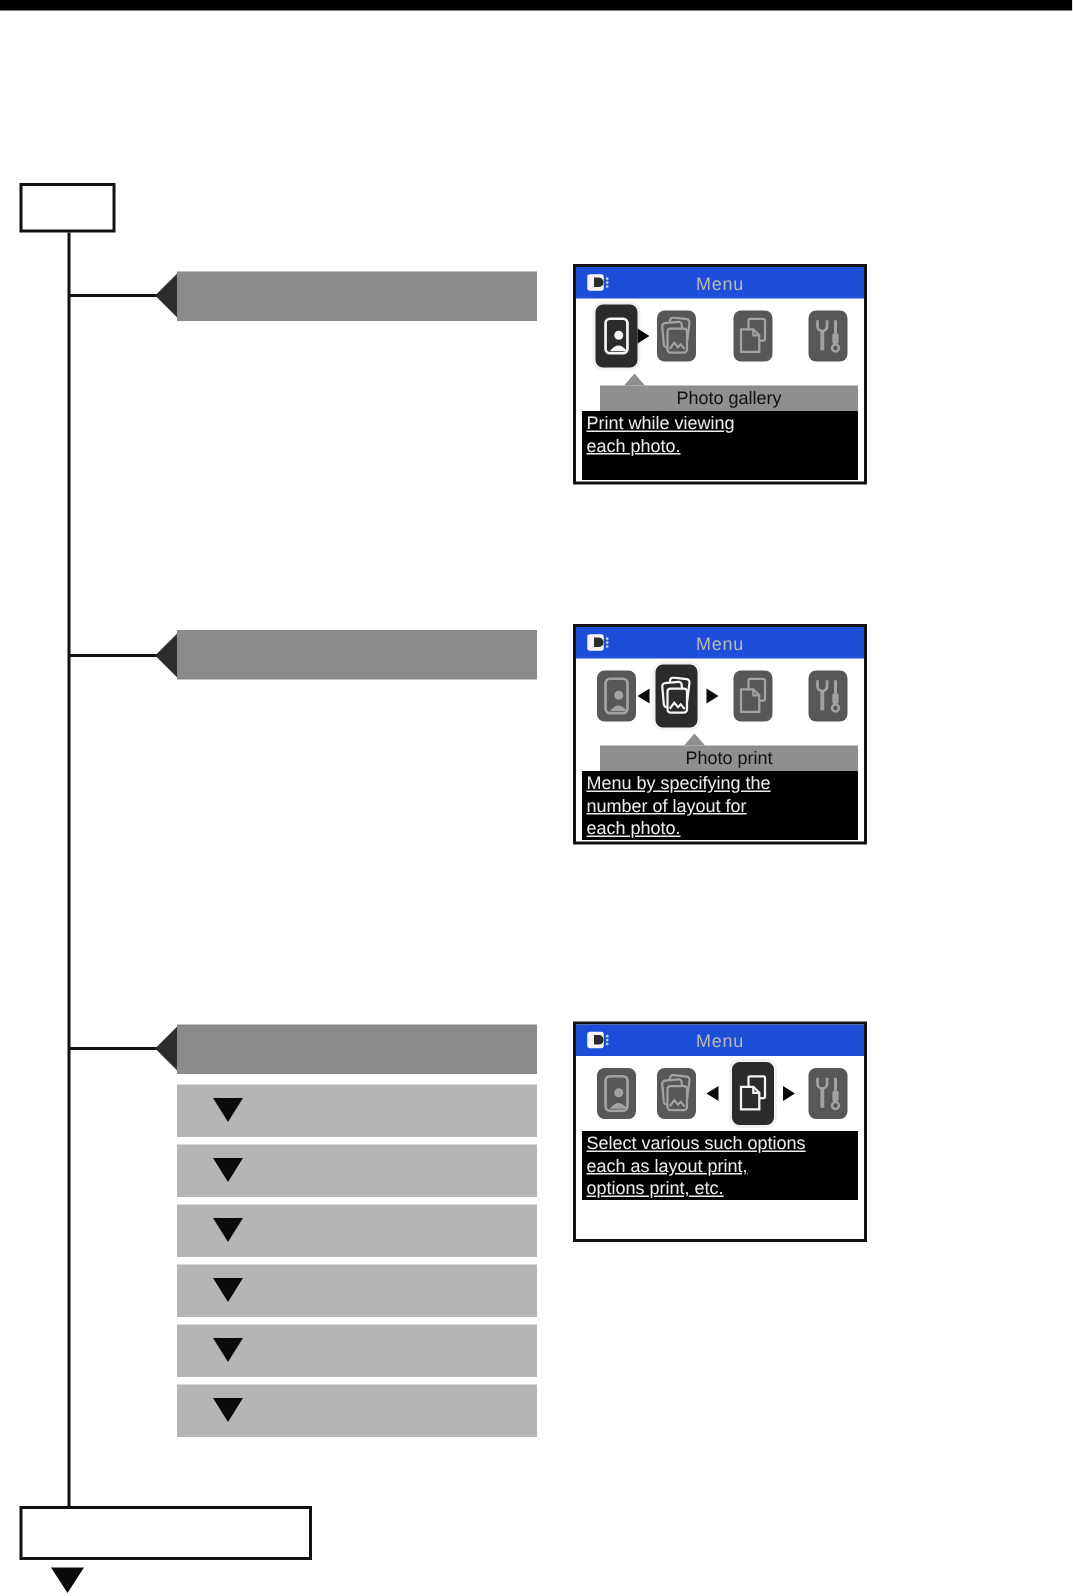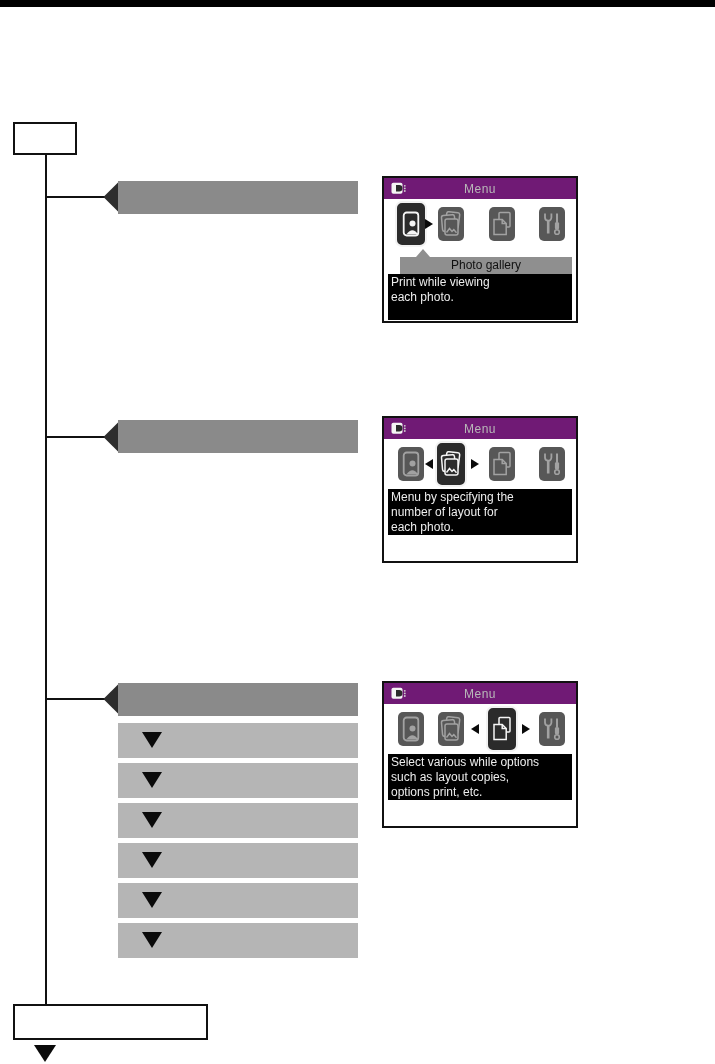--- a/index.html
+++ b/index.html
@@ -30,21 +30,21 @@
   .end-box { position:absolute; left:13px; top:1004px; width:191px; height:32px;
              background:#fff; border:2px solid #111; }
   .end-arrow { position:absolute; left:34px; top:1045px; width:0; height:0;
                border-left:11px solid transparent; border-right:11px solid transparent;
                border-top:17px solid #0a0a0a; }
 
   
   .lcd { position:absolute; left:382px; width:192px; height:143px; background:#fff;
          border:2px solid #111; }
   .lcd.l1 { top:176px; } .lcd.l2 { top:416px; } .lcd.l3 { top:681px; }
-  .lcd-header { position:relative; height:21px; background:#701a75;
+  .lcd-header { position:relative; height:21px; background:#1d4ed8;
                 display:flex; align-items:center; justify-content:center; }
   .lcd-title { color:#b8b8b8; font-size:12px; letter-spacing:0.5px; }
   .card-icon { position:absolute; left:7px; top:4px; }
 
   .lcd-icons { position:relative; height:50px; }
   .tile { position:absolute; top:8px; width:26px; height:34px; background:#575757;
           border-radius:5px; display:flex; align-items:center; justify-content:center; }
   .tile.t1 { left:14px; } .tile.t2 { left:54px; } .tile.t3 { left:105px; } .tile.t4 { left:155px; }
   .tile.selected { top:2px; width:28px; height:42px; background:#2b2b2b;
                    border:2px solid #f2f2f2; border-radius:7px; }
@@ -58,21 +58,21 @@
 
   .lcd-label-wrap { position:relative; margin:8px 4px 0 16px; }
   .pointer { position:absolute; top:-8px; width:0; height:0;
              border-left:7px solid transparent; border-right:7px solid transparent;
              border-bottom:8px solid #8f8f8f; }
   .pointer.at1 { left:16px; } .pointer.at2 { left:56px; } .pointer.at3 { left:107px; }
   .lcd-label { height:17px; background:#8f8f8f; color:#101010; font-size:12px;
                text-align:center; line-height:17px; }
   .lcd-desc { margin:0 4px; height:46px; background:#000; color:#ededed; font-size:12px;
               line-height:15px; padding:1px 0 0 3px; box-sizing:border-box; }
-  .desc-line { display:block; white-space:nowrap; }
+  .desc-line { display:block; white-space:nowrap;text-decoration:underline; }
 </style>
 </head>
 <body>
 
 <div class="page">
 
   <div class="top-rule"></div>
 
   <div class="start-box">
     <span></span>
@@ -234,20 +234,24 @@
             <g stroke="#a2a2a2" fill="none">
               <path d="M4 2.5 v4 a3.2 3.2 0 0 0 6.4 0 v-4" stroke-width="1.8"></path>
               <line x1="7.2" y1="9" x2="7.2" y2="22.5" stroke-width="2.6"></line>
               <line x1="16" y1="2.5" x2="16" y2="11" stroke-width="2"></line>
               <rect x="13.9" y="11" width="4.2" height="7.5" rx="1.6" fill="#a2a2a2" stroke="none"></rect>
               <circle cx="16" cy="21" r="2.3" stroke-width="1.6"></circle>
             </g>
           </svg>
       </div>
     </div>
+    <div class="lcd-label-wrap">
+      <div class="pointer at2"></div>
+      <div class="lcd-label">Photo print</div>
+    </div>
     <div class="lcd-desc">
       <span class="desc-line">Menu by specifying the</span>
       <span class="desc-line">number of layout for</span>
       <span class="desc-line">each photo.</span>
     </div>
   </div>
 
   <div class="lcd l3">
     <div class="lcd-header">
       <svg class="card-icon" width="16" height="13" viewBox="0 0 16 13">
@@ -294,19 +298,19 @@
               <path d="M4 2.5 v4 a3.2 3.2 0 0 0 6.4 0 v-4" stroke-width="1.8"></path>
               <line x1="7.2" y1="9" x2="7.2" y2="22.5" stroke-width="2.6"></line>
               <line x1="16" y1="2.5" x2="16" y2="11" stroke-width="2"></line>
               <rect x="13.9" y="11" width="4.2" height="7.5" rx="1.6" fill="#a2a2a2" stroke="none"></rect>
               <circle cx="16" cy="21" r="2.3" stroke-width="1.6"></circle>
             </g>
           </svg>
       </div>
     </div>
     <div class="lcd-desc">
-      <span class="desc-line">Select various while options</span>
-      <span class="desc-line">such as layout copies,</span>
+      <span class="desc-line">Select various such options</span>
+      <span class="desc-line">each as layout print,</span>
       <span class="desc-line">options print, etc.</span>
     </div>
   </div>
 
 </div>
 
 </body></html>

